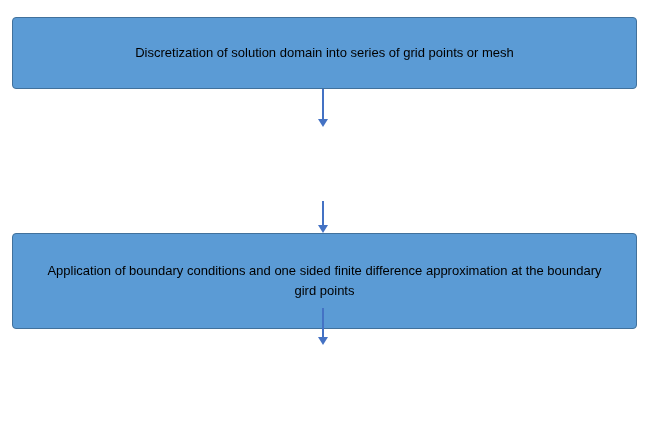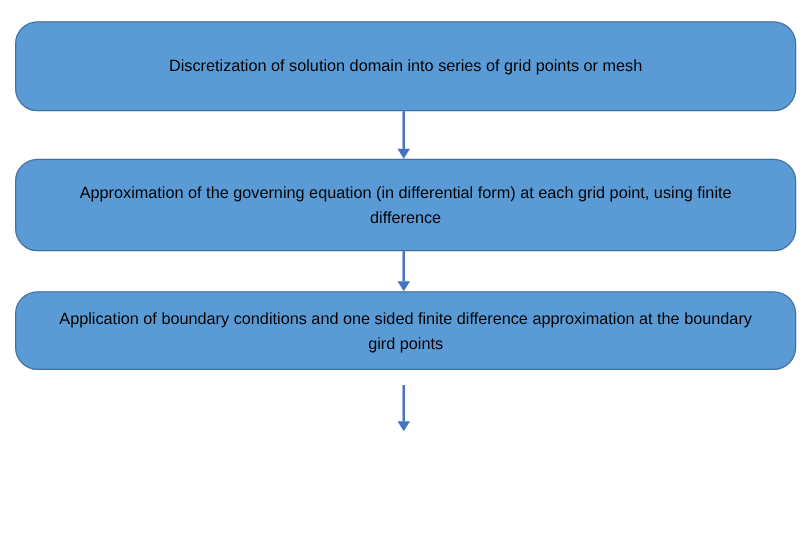--- a/index.html
+++ b/index.html
@@ -15,35 +15,35 @@
     background: #ffffff;
     overflow: hidden;
   }
   .flow-box {
     position: absolute;
     left: 12px;
     width: 625px;
     box-sizing: border-box;
     background: var(--box-fill, #5b9bd5);
     border: 1.5px solid var(--box-border, #41719c);
-    border-radius: 18px;
+    border-radius: 4px;
     display: flex;
     align-items: center;
     justify-content: center;
     padding: 0 22px;
   }
   .flow-box .label {
     color: var(--text-color, #000000);
     font-size: 13px;
     line-height: 20px;
     text-align: center;
   }
   .box-1 { top: 17px;  height: 72px; }
   .box-2 { top: 127px; height: 74px; }
-  .box-3 { top: 233px; height: 63px; }
+  .box-3 { top: 233px; height: 96px; }
   .box-4 { top: 345px; height: 70px; }
 
   .connector {
     position: absolute;
     left: 318px;
     width: 10px;
     display: flex;
     flex-direction: column;
     align-items: center;
   }
@@ -70,23 +70,20 @@
 
   <div class="flow-box box-1">
     <span class="label">Discretization of solution domain into series of grid points or mesh</span>
   </div>
 
   <div class="connector conn-1">
     <span class="shaft"></span>
     <span class="head"></span>
   </div>
 
-  <div class="flow-box box-2">
-    <span class="label">Approximation of the governing equation (in differential form) at each grid point, using finite difference</span>
-  </div>
 
   <div class="connector conn-2">
     <span class="shaft"></span>
     <span class="head"></span>
   </div>
 
   <div class="flow-box box-3">
     <span class="label">Application of boundary conditions and one sided finite difference approximation at the boundary gird points</span>
   </div>
 

